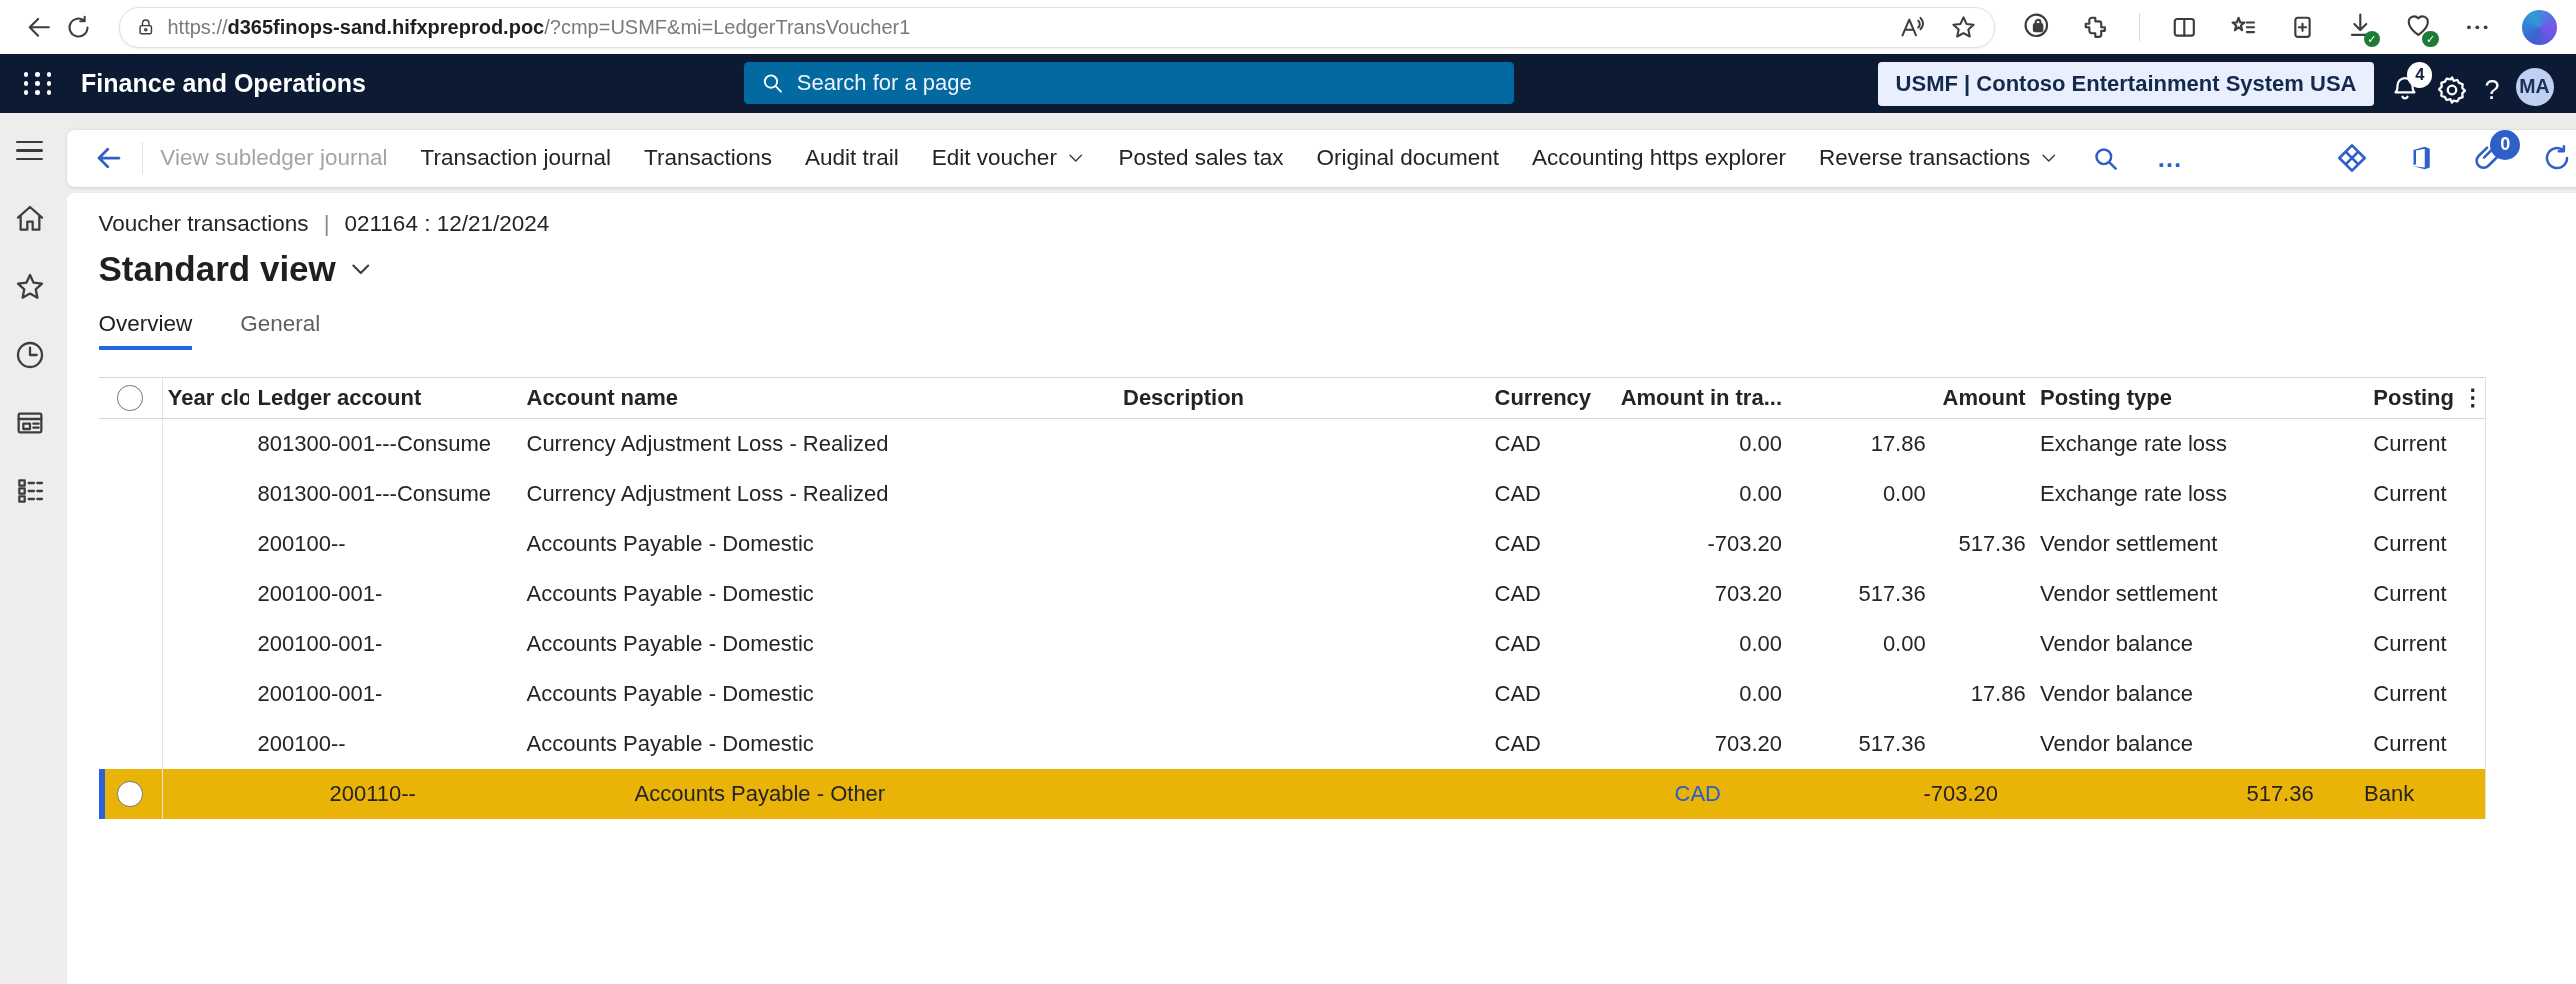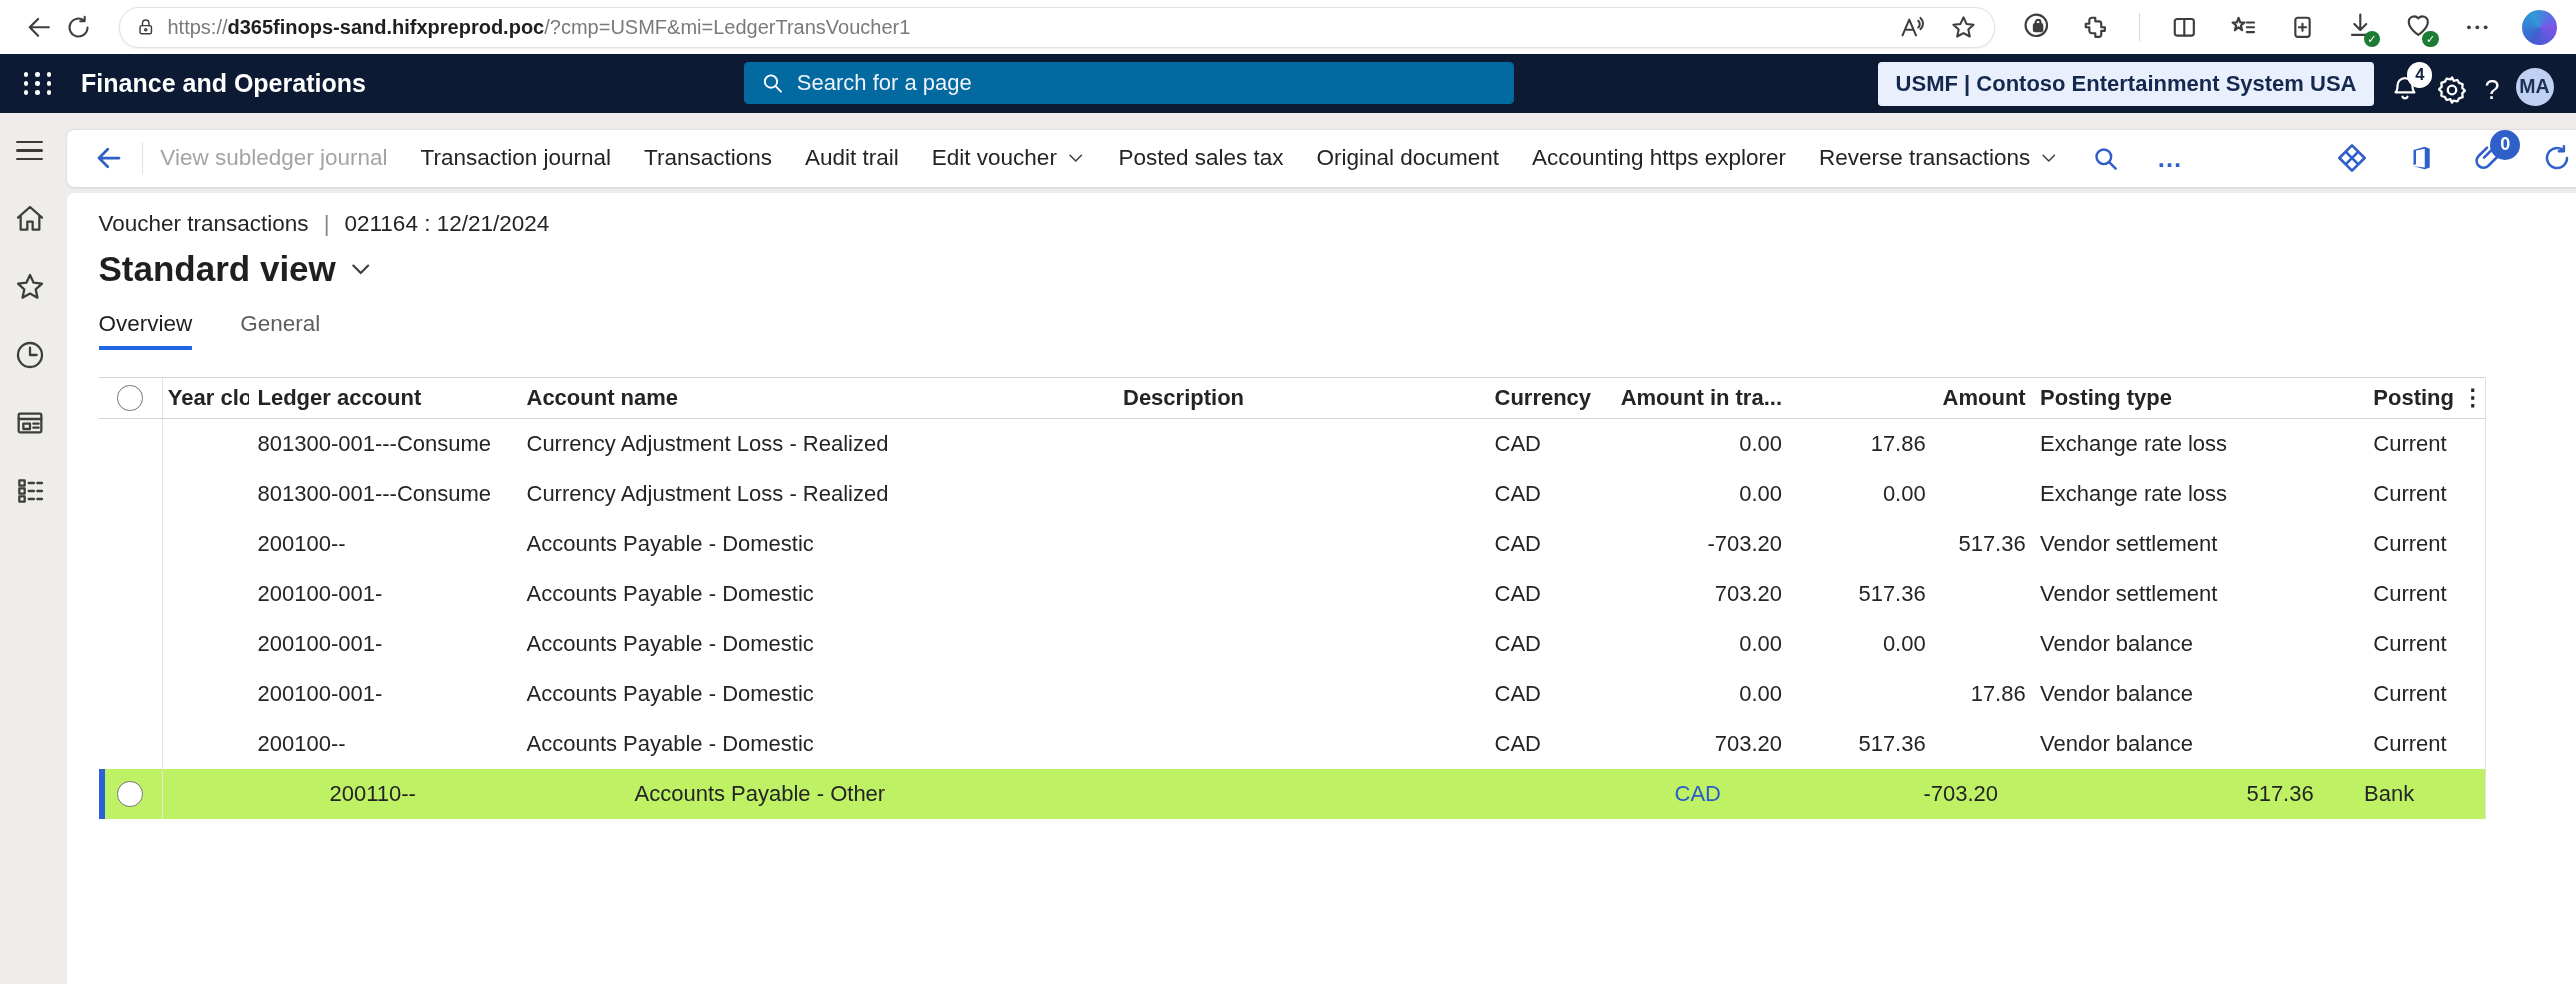--- a/index.html
+++ b/index.html
@@ -82,21 +82,21 @@
   .grid { margin-top:27px; width:2387px; border-right:0.8px solid #e3e1df; }
   .grid-cols { display:grid; grid-template-columns:64px 86px 269px 595px 361px 128px 188px 143px 100px 328px 125px; }
   .g-head { height:42px; border-top:0.8px solid #d6d4d2; border-bottom:0.8px solid #d6d4d2; align-items:center; }
   .g-head > div { font-size:22px; font-weight:700; color:#242424; white-space:nowrap; overflow:hidden; }
   .grid-row { height:50px; align-items:center; position:relative; }
   .grid-row > div { font-size:22px; color:#242424; white-space:nowrap; overflow:hidden; }
   .c-sel { display:flex; align-items:center; justify-content:center; border-right:0.8px solid #e6e4e2; height:100%; }
   .radio { width:25.5px; height:25.5px; border:1.5px solid #767472; border-radius:50%; background:#ffffff; }
   .grid-row .radio { display:none; }
   .grid-row.selected .radio { display:block; }
-  .grid-row.selected { background:#bef264;gap:36px; }
+  .grid-row.selected { background:#eab308;gap:36px; }
   .grid-row.selected::before { content:""; position:absolute; left:0; top:0; bottom:0; width:6px; background:#2c62d9; }
   .grid-row.selected .c-cur { color:#2b5cc9; }
   .pad12 { padding-left:9px; } .pad14 { padding-left:10.5px; } .pad7 { padding-left:5.3px; }
   .c-cur { padding-left:21px; }
   .num { text-align:right; }
   .c-amt-tx { padding-right:7.5px; } .c-amt-mid { padding-right:6.8px; } .c-amt { padding-right:6.8px; }
   .c-ptype { padding-left:7.5px; } .c-layer { padding-left:12.8px; }
   .h-layer { position:relative; padding-right:22.5px; }
   .kebab { position:absolute; right:1.5px; top:50%; transform:translateY(-50%); font-size:22.5px; font-weight:700;
            color:#242424; line-height:1; cursor:pointer; }

